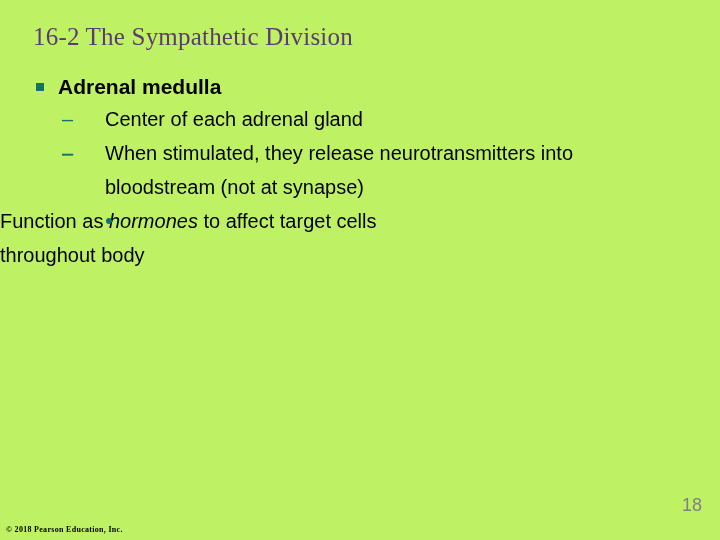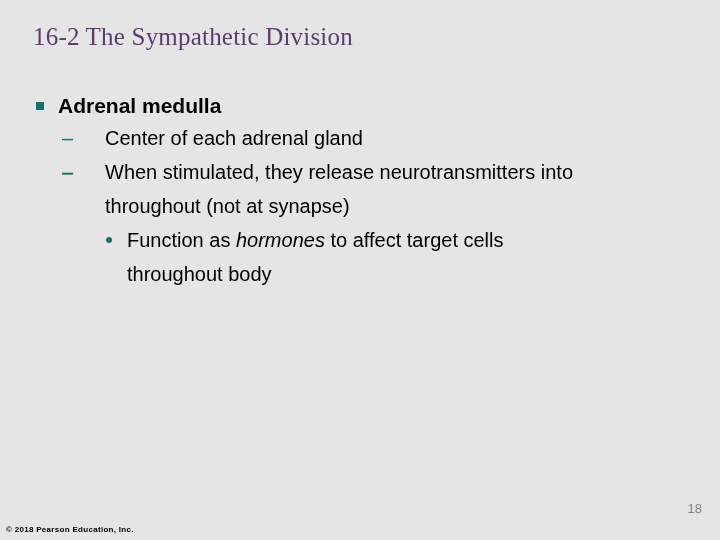--- a/index.html
+++ b/index.html
@@ -4,21 +4,21 @@
 <style>
   html, body {
     margin: 0;
     padding: 0;
     background: #ffffff;
   }
   .slide {
     position: relative;
     width: 720px;
     height: 540px;
-    background: #e5e5e5;
+    background: #bef264;
     overflow: hidden;
     font-family: "Liberation Sans", sans-serif;
     -webkit-font-smoothing: antialiased;
   }
 
   
   .slide-title {
     position: absolute;
     left: 33px;
     top: 22px;
@@ -46,21 +46,20 @@
     color: #000000;
   }
 
   
   .lvl1 {
     padding-left: 58px;
     font-size: 21px;
     line-height: 30px;
     font-weight: bold;
     letter-spacing: 0px;
-    margin-top: 19px;
   }
   .lvl1 .marker {
     position: absolute;
     left: 36px;
     top: 11px;
     width: 8px;
     height: 8px;
     background: #14706e;
   }
 
@@ -83,21 +82,20 @@
     text-align: left;
   }
   .lvl2 .text {
     display: block;
     max-width: 565px;
     margin-left: 12px;
   }
 
   
   .lvl3 {
-    padding-left: 127px;
     font-size: 20px;
     line-height: 34px;
     font-weight: normal;
   }
   .lvl3 .marker {
     position: absolute;
     left: 106px;
     top: 14px;
     width: 6px;
     height: 6px;
@@ -111,34 +109,34 @@
 
   em.italic-term {
     font-style: italic;
   }
 
   
   .page-number {
     position: absolute;
     right: 18px;
     bottom: 24px;
-    font-size: 13px;
+    font-size: 18px;
     color: #808080;
     font-family: "Liberation Sans", sans-serif;
     text-align: right;
   }
   .copyright {
     position: absolute;
     left: 6px;
     bottom: 6px;
     font-size: 8px;
     font-weight: bold;
     color: #000000;
     letter-spacing: 0.3px;
-    font-family: Liberation Sans, sans-serif;
+    font-family: Liberation Serif, serif;
     text-align: center;
   }
 </style>
 </head>
 <body>
 
 <div class="slide">
 
   <div class="slide-title">16-2 The Sympathetic Division</div>
 
@@ -157,21 +155,21 @@
     <div class="bullet-row lvl2">
       <span class="marker">–</span>
     </div>
 
     <div class="bullet-row lvl2">
       <span class="marker">–</span>
     </div>
 
     <div class="bullet-row lvl2">
       <span class="marker">–</span>
-      <span class="text">When stimulated, they release neurotransmitters into throughout (not at synapse)</span>
+      <span class="text">When stimulated, they release neurotransmitters into bloodstream (not at synapse)</span>
     </div>
 
     <div class="bullet-row lvl3">
       <span class="marker"></span>
       <span class="text"><span>Function as </span><em class="italic-term">hormones</em><span> to affect target cells throughout body</span></span>
     </div>
 
   </div>
 
   <div class="page-number">18</div>

